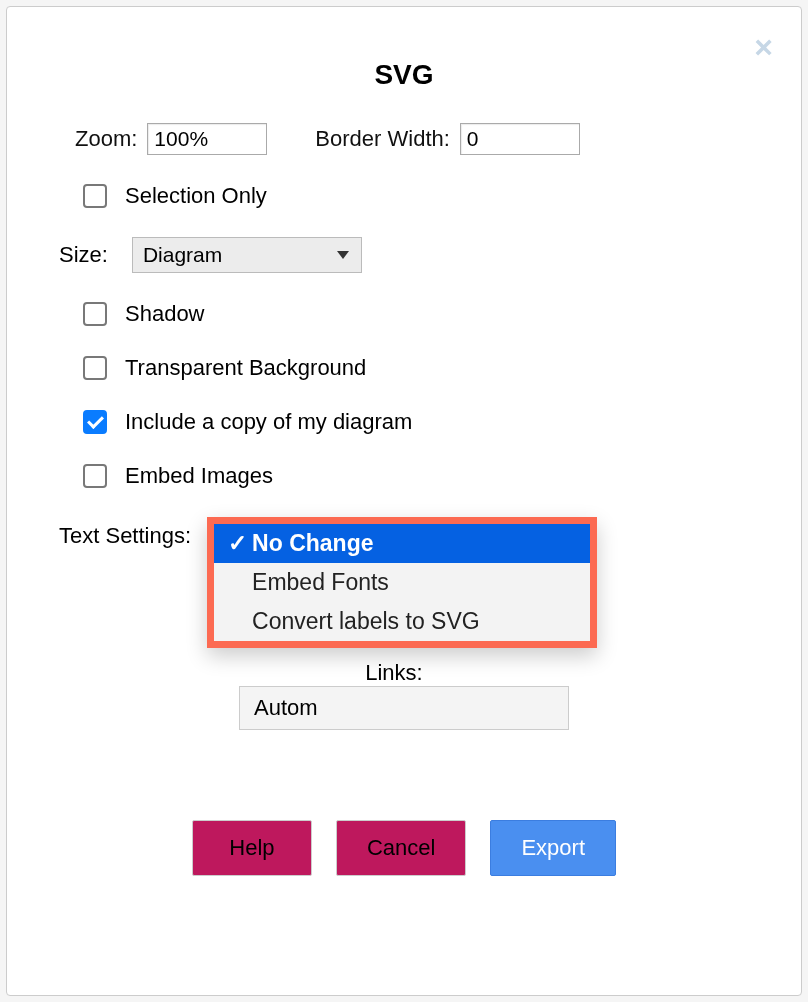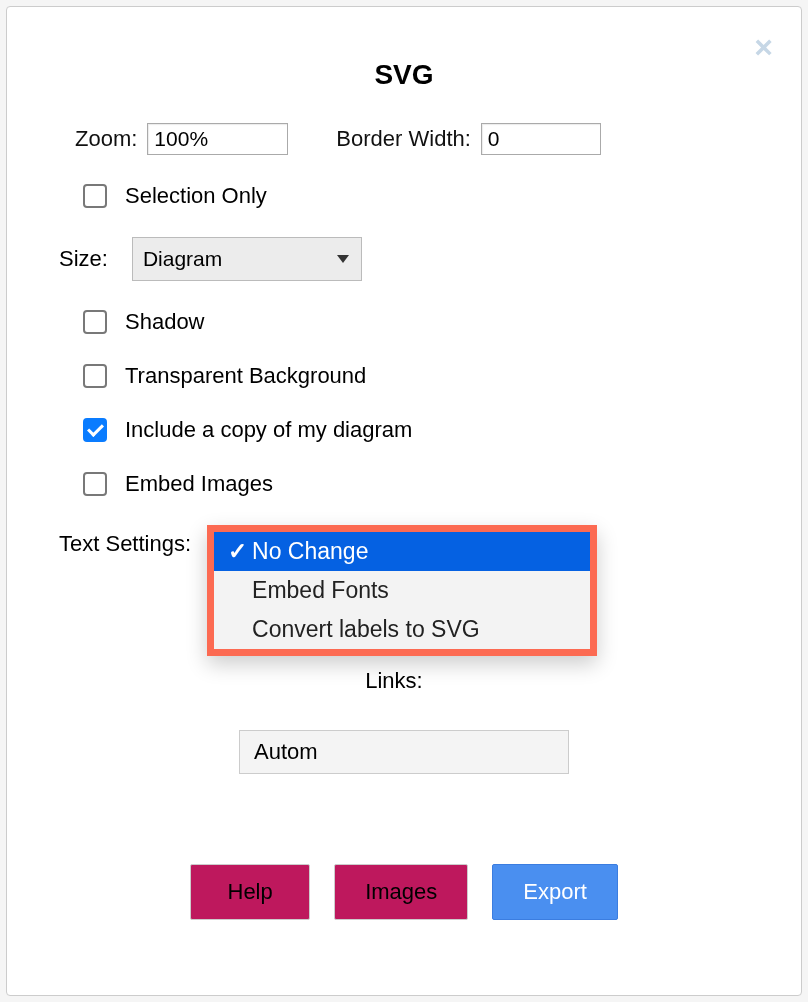--- a/index.html
+++ b/index.html
@@ -63,21 +63,21 @@
     }
     .text-input {
       border: 1px solid #aaa;
       background: #fff;
       padding: 3px 6px;
       font-size: 21px;
       height: 32px;
       box-shadow: inset 1px 1px 1px rgba(0,0,0,0.08);
     }
     .zoom-input {
-      width: 141px;
+      width: 120px;
     }
     .border-input {
       width: 120px;
     }
     .checkbox-row {
       display: flex;
       align-items: center;
       margin-bottom: 28px;
       font-size: 22px;
       padding-left: 24px;
@@ -108,21 +108,21 @@
     }
     .select-wrapper {
       position: relative;
       display: inline-block;
     }
     .select-box {
       border: 1px solid #bbb;
       background: #ececec;
       padding: 5px 40px 5px 10px;
       font-size: 21px;
-      height: 44px;
+      height: 36px;
       min-width: 230px;
       display: flex;
       align-items: center;
       cursor: pointer;
       position: relative;
     }
     .select-box .caret {
       position: absolute;
       right: 12px;
       top: 50%;
@@ -163,21 +163,21 @@
     .dropdown-item {
       display: flex;
       align-items: center;
       padding: 6px 14px 6px 14px;
       font-size: 23px;
       cursor: pointer;
     }
     .dropdown-item.selected {
       background: #0561e2;
       color: #fff;
-      font-weight: 400;
+      font-weight: 700;
     }
     .dropdown-item .check {
       width: 24px;
       display: inline-block;
       font-weight: bold;
     }
     .dropdown-item.selected .check::before {
       content: "✓";
     }
     .dropdown-item:not(.selected) {
@@ -202,21 +202,20 @@
       border: 1px solid #ccc;
       background: #f4f4f4;
       padding: 8px 40px 8px 14px;
       font-size: 22px;
       height: 44px;
       min-width: 330px;
       display: flex;
       cursor: pointer;
       position: relative;
       z-index: 1;
-      margin-top: 36px;
     }
     .button-row {
       display: flex;
       justify-content: center;
       gap: 24px;
       margin-top: 90px;
     }
     .btn {
       padding: 14px 30px;
       font-size: 22px;
@@ -314,16 +313,16 @@
 
   <div class="links-row">
     <span class="links-label">Links:</span>
     <div class="links-select">
       <span>Autom</span>
     </div>
   </div>
 
   <div class="button-row">
     <button class="btn">Help</button>
-    <button class="btn">Images</button>
+    <button class="btn">Cancel</button>
     <button class="btn btn-primary">Export</button>
   </div>
 </div>
 
 </body></html>

